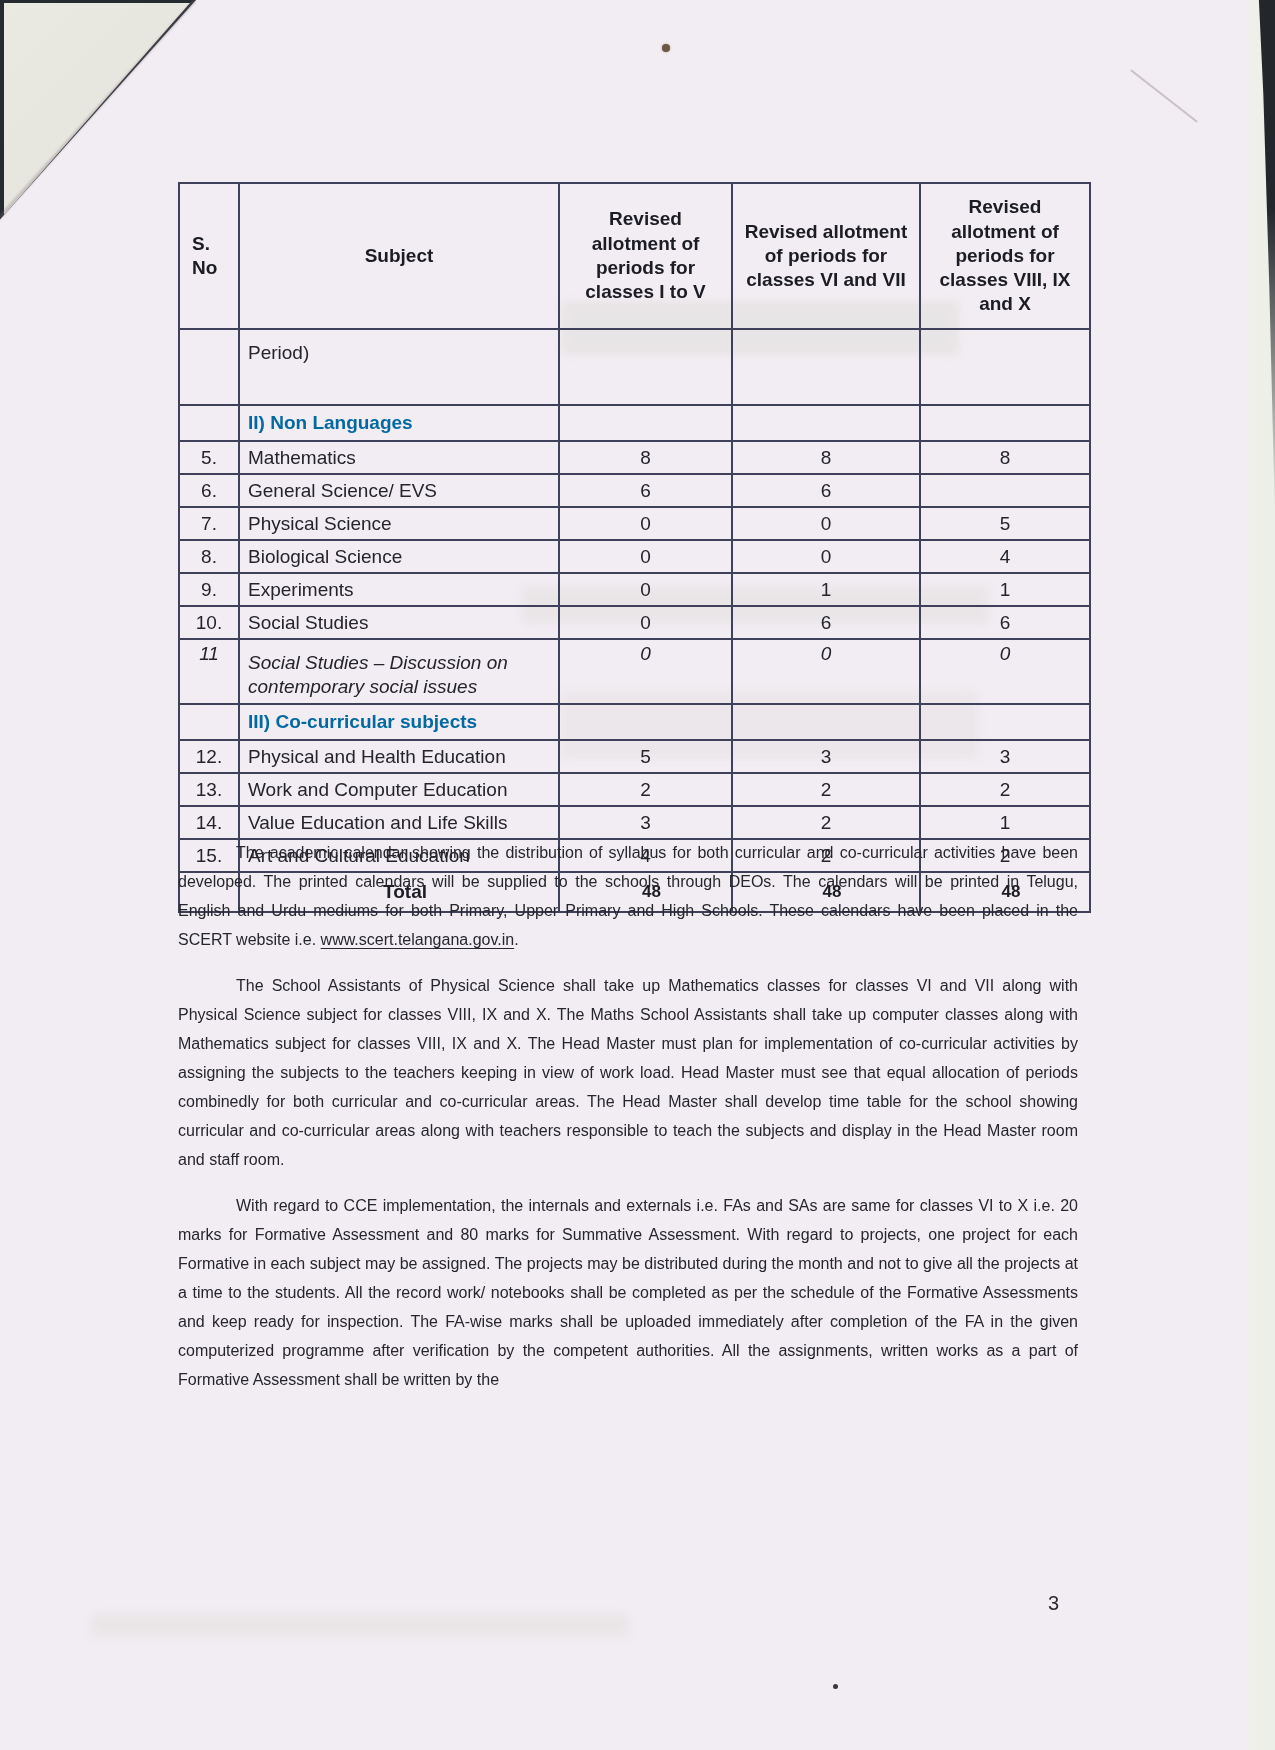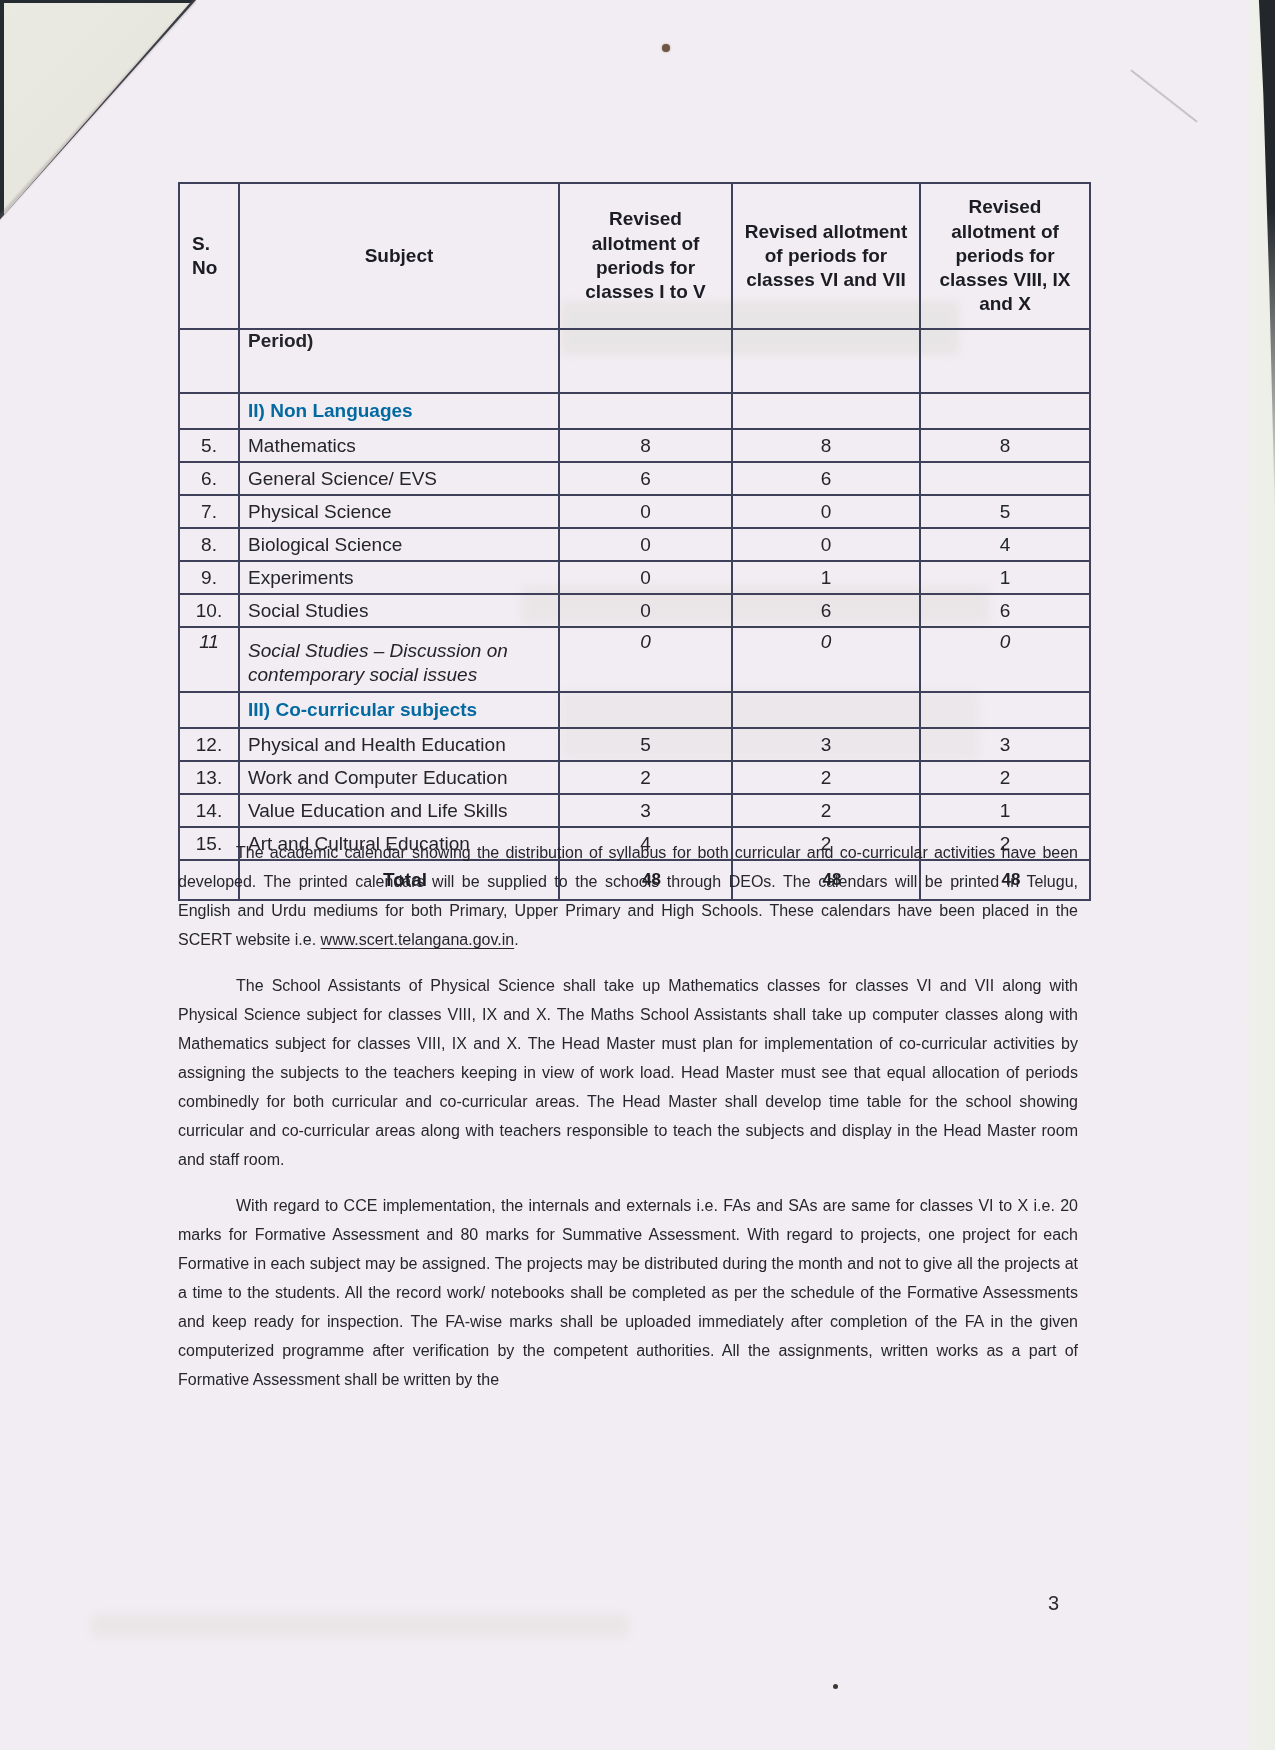--- a/index.html
+++ b/index.html
@@ -73,21 +73,21 @@
   col.c-p1{width:173px;}
   col.c-p2{width:188px;}
   col.c-p3{width:170px;}
   tr.header-row th{
     font-weight:bold;color:#1c1c24;text-align:center;vertical-align:middle;
     line-height:1.28;height:140px;font-size:19px;
   }
   tr.header-row th.h-sno{text-align:left;padding-left:12px;}
   td.sno{text-align:center;}
   td.num{text-align:center;font-size:20px;}
-  tr.continuation-row td{height:60px;vertical-align:top;padding-top:0;font-weight:bold;}
+  tr.continuation-row td{height:60px;vertical-align:top;padding-top:12px;}
   tr.section-row td{height:30px;font-weight:bold;color:#0369a1;}
   tr.data-row td{height:27px;}
   tr.tall-row td{height:50px;font-style:italic;}
   tr.tall-row td.num{vertical-align:top;padding-top:3px;}
   tr.total-row td{height:34px;font-weight:bold;color:#1c1c24;padding-left:20px;}
   tr.total-row td.subject-cell{text-align:center;}
   tr.total-row td.num{font-size:17px;}
 
   
   .body-text{

